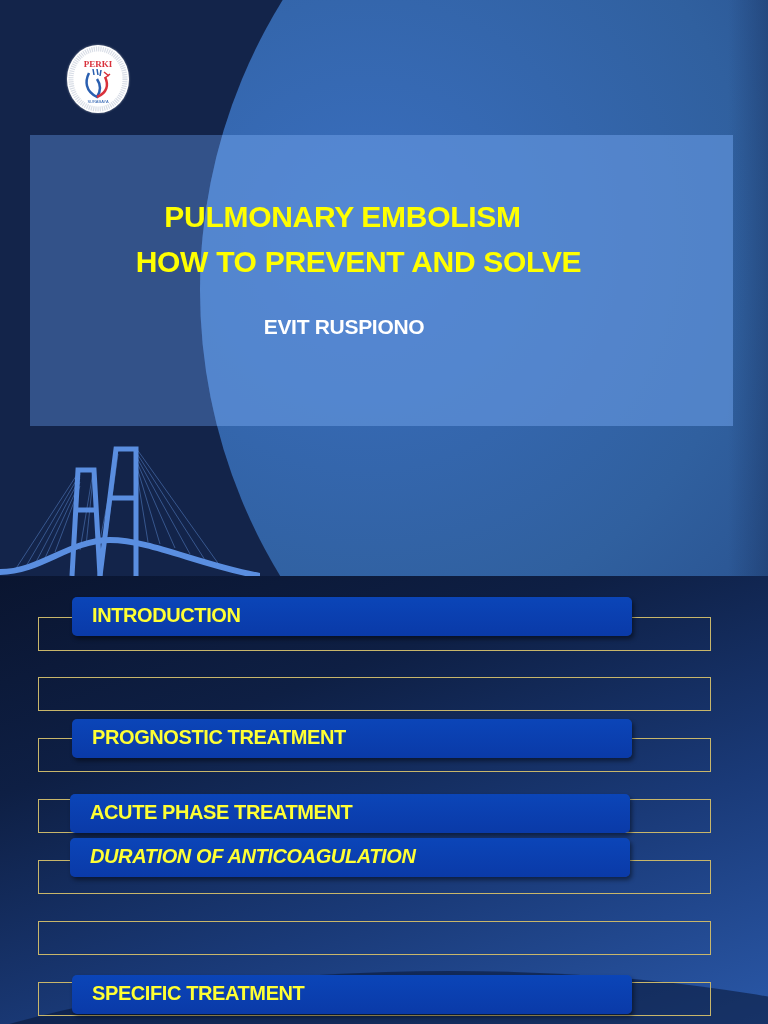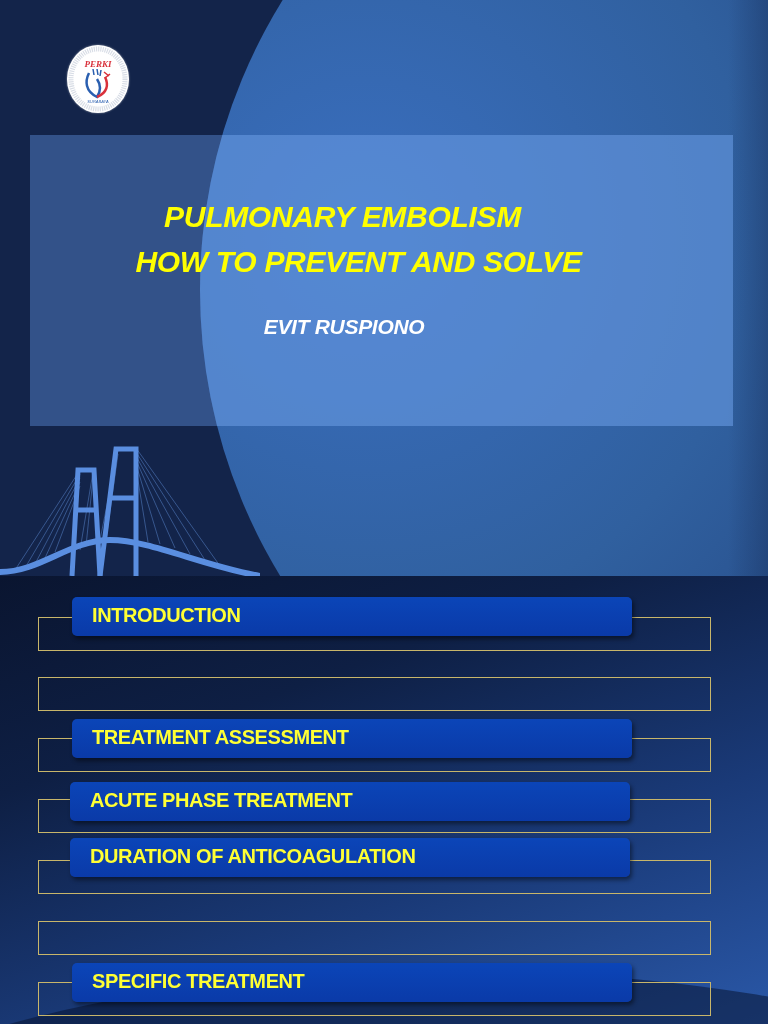--- a/index.html
+++ b/index.html
@@ -1,20 +1,20 @@
 <!DOCTYPE html>
 <html><head>
 <meta charset="utf-8">
 <style>
   html, body { margin: 0; padding: 0; }
   body { width: 768px; height: 1024px; position: relative; overflow: hidden; background: #0b1630; font-family: "Liberation Sans", sans-serif; }
 
   
   .slide1 { position: absolute; left: 0; top: 0; width: 768px; height: 576px; overflow: hidden;
-    background: #13244a; font-style: italic; }
+    background: #13244a; }
   .slide1 .circle { position: absolute; left: 200px; top: -260px; width: 1100px; height: 1100px; border-radius: 50%;
     background: radial-gradient(circle at 15% 45%, #3a6fc0 0%, #30609f 35%, #254a86 60%, #1e3d72 100%); }
   .slide1 .edge-dark { position: absolute; right: 0; top: 0; width: 40px; height: 576px;
     background: linear-gradient(90deg, rgba(20,40,80,0) 0%, rgba(20,40,80,0.35) 100%); }
 
   .logo { position: absolute; left: 67px; top: 45px; width: 62px; height: 68px; border-radius: 50%;
     background: #ffffff; box-shadow: 0 0 2px rgba(255,255,255,0.6); }
   .logo svg { position: absolute; left: 0; top: 0; }
 
   .title-box { position: absolute; left: 30px; top: 135px; width: 703px; height: 291px; overflow: hidden;
@@ -113,41 +113,41 @@
     </div>
   </div>
 
   <div class="agenda-item" style="top:82px;">
     <div class="outline" style="top:19px;"></div>
   </div>
 
   <div class="agenda-item" style="top:143px;">
     <div class="outline" style="top:19px;"></div>
     <div class="bar" style="left:72px;top:0;">
-      <span class="label">TREATMENT ASSESSMENT</span>
+      <span class="label">PROGNOSTIC TREATMENT</span>
     </div>
   </div>
 
   <div class="agenda-item" style="top:206px;">
     <div class="outline" style="top:17px;"></div>
-    <div class="bar" style="left:70px;top:0;text-decoration:underline;">
+    <div class="bar" style="left:70px;top:12px;text-decoration:underline;">
       <span class="label">ACUTE PHASE TREATMENT</span>
     </div>
   </div>
 
-  <div class="agenda-item" style="top:262px;">
+  <div class="agenda-item" style="top:262px;font-style:italic;">
     <div class="outline" style="top:22px;"></div>
     <div class="bar" style="left:70px;top:0;">
       <span class="label">DURATION OF ANTICOAGULATION</span>
     </div>
   </div>
 
   <div class="agenda-item" style="top:327px;">
     <div class="outline" style="top:18px;"></div>
   </div>
 
   <div class="agenda-item" style="top:387px;">
     <div class="outline" style="top:19px;"></div>
-    <div class="bar" style="left:72px;top:0;">
+    <div class="bar" style="left:72px;top:12px;">
       <span class="label">SPECIFIC TREATMENT</span>
     </div>
   </div>
 </div>
 
 </body></html>

